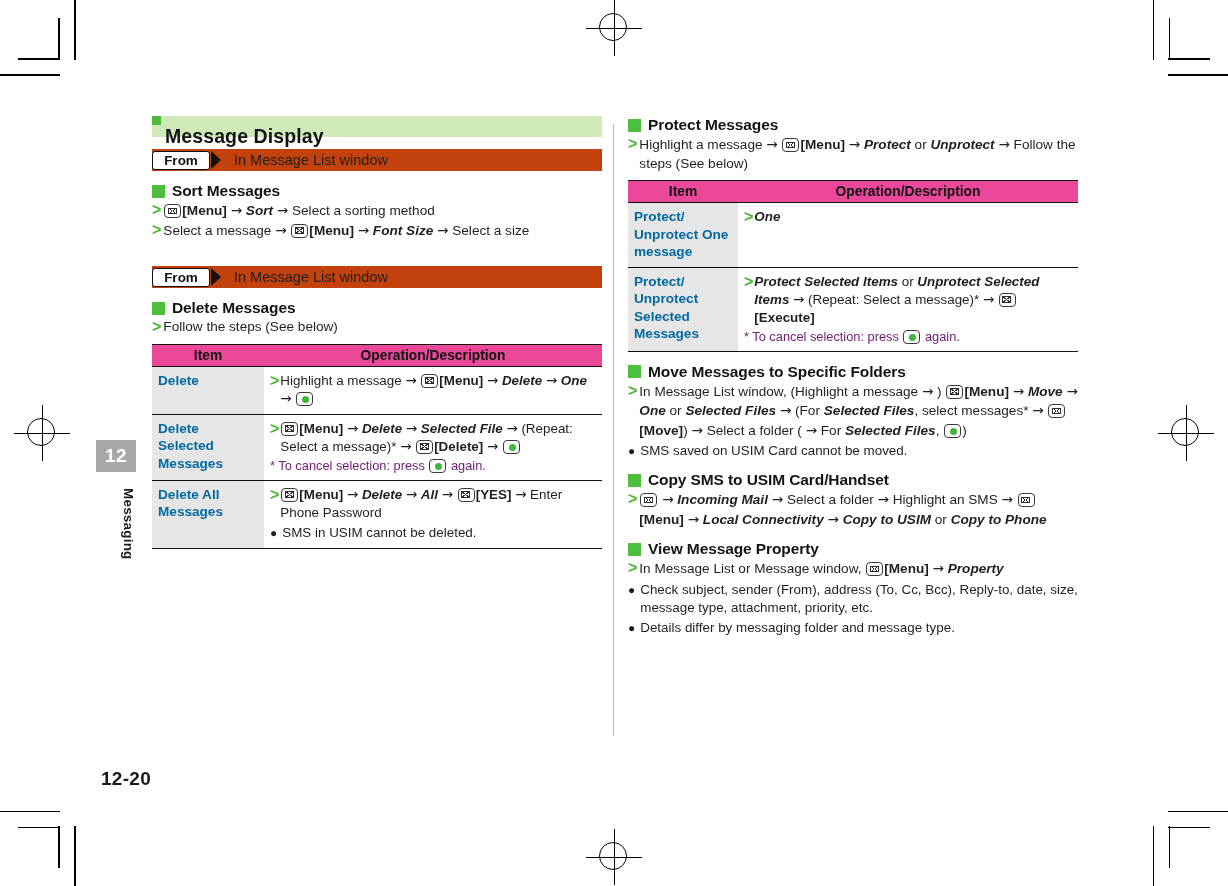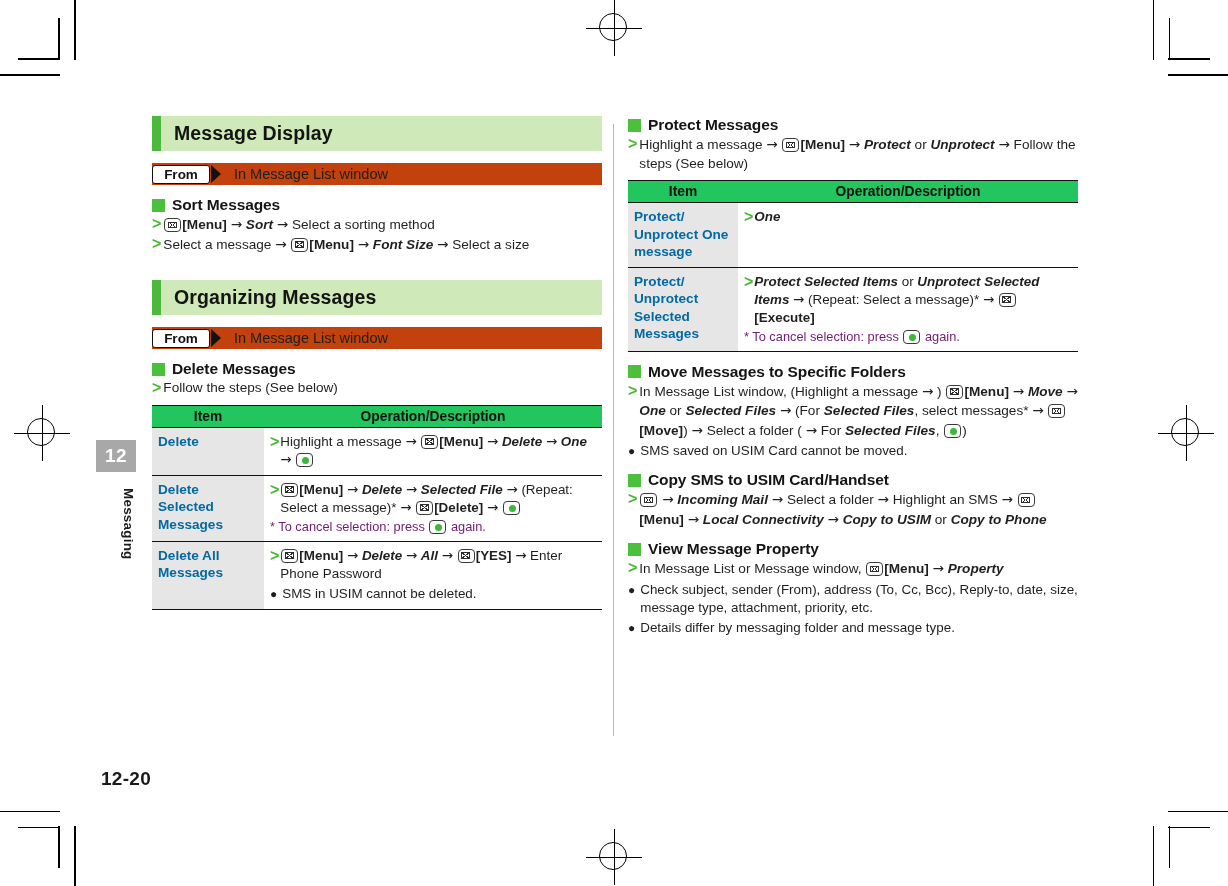--- a/index.html
+++ b/index.html
@@ -33,21 +33,21 @@
   }
   .folio{position:absolute;left:101px;top:768px;font-size:19px;font-weight:bold;color:#1a1a1a;letter-spacing:.3px;}
 
   
   .col{position:absolute;top:116px;width:450px;}
   .col-left{left:152px;}
   .col-right{left:628px;}
   .col-divider{position:absolute;left:613px;top:124px;width:1px;height:612px;background:#b9b9b9;}
 
   
-  .banner{display:flex;align-items:stretch;height:35px;background:#cfe9b9;margin-bottom:12px;}
+  .banner{display:flex;align-items:stretch;height:21px;background:#cfe9b9;margin-bottom:12px;flex-direction:column;}
   .banner-bar{width:9px;background:#4cb83c;flex:0 0 9px;}
   .banner-title{
     display:flex;align-items:center;padding-left:13px;
     font-size:19.5px;font-weight:bold;color:#141414;letter-spacing:.1px;
   }
 
   
   .fromrow{display:flex;align-items:center;height:22px;background:#c2410c;margin-bottom:11px;position:relative;}
   .frombadge{
     background:#ffffff;border:1.6px solid #111;border-radius:3px;
@@ -100,21 +100,21 @@
   }
   .key.ctr{width:17px;height:14px;}
   .key.ctr::after{
     content:"";position:absolute;left:5px;top:3.5px;width:7px;height:7px;
     border-radius:50%;background:#3db83a;
   }
 
   
   table.t{border-collapse:collapse;width:100%;margin-top:7px;table-layout:fixed;}
   table.t th{
-    background:#22c55e;border-top:1.6px solid #111;border-bottom:1.3px solid #111;
+    background:#ec4899;border-top:1.6px solid #111;border-bottom:1.3px solid #111;
     font-size:13.8px;font-weight:bold;color:#111;padding:3px 0;text-align:center;
   }
   table.t td{
     border-bottom:1.3px solid #111;padding:5px 6px 6px 6px;vertical-align:top;
     font-size:13.4px;line-height:18px;color:#1f1f1f;
   }
   table.t td.item{
     background:#e6e6e6;font-weight:bold;font-size:13.6px;line-height:17.5px;
     color:#0369a1;padding-left:6px;
   }
@@ -204,24 +204,20 @@
         <span class="step-body"><span class="key env"></span><b class="bd">[Menu]</b> <span class="arw">→</span> <i class="it">Sort</i> <span class="arw">→</span> Select a sorting method</span>
       </div>
 
       <div class="step">
         <span class="gt">&gt;</span>
         <span class="step-body">Select a message <span class="arw">→</span> <span class="key env"></span><b class="bd">[Menu]</b> <span class="arw">→</span> <i class="it">Font Size</i> <span class="arw">→</span> Select a size</span>
       </div>
     </div>
 
     <div style="margin-top:26px;">
-      <div class="banner">
-        <div class="banner-bar"></div>
-        <div class="banner-title">Organizing Messages</div>
-      </div>
 
       <div class="fromrow">
         <div class="frombadge">From</div>
         <div class="fromarrow"></div>
         <div class="fromtext">In Message List window</div>
       </div>
 
       <div class="subhead">
         <span class="sq"></span>
         <span class="subhead-t">Delete Messages</span>

